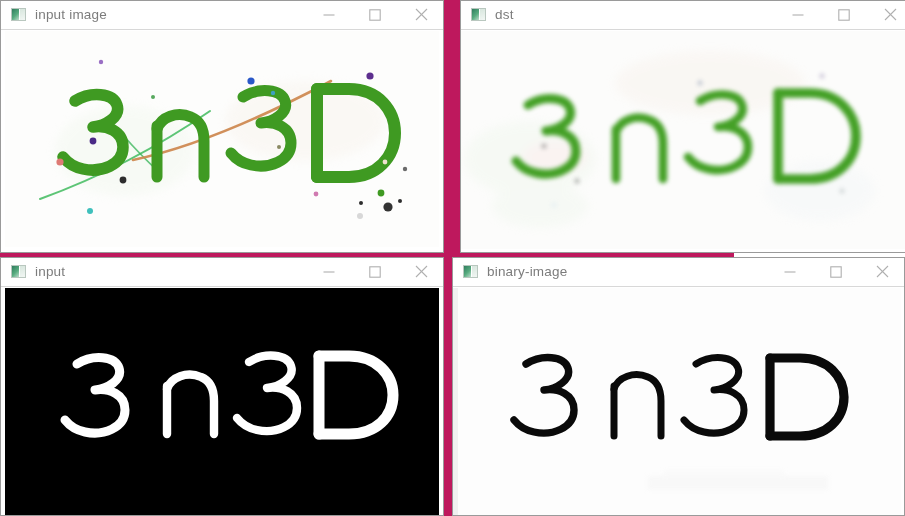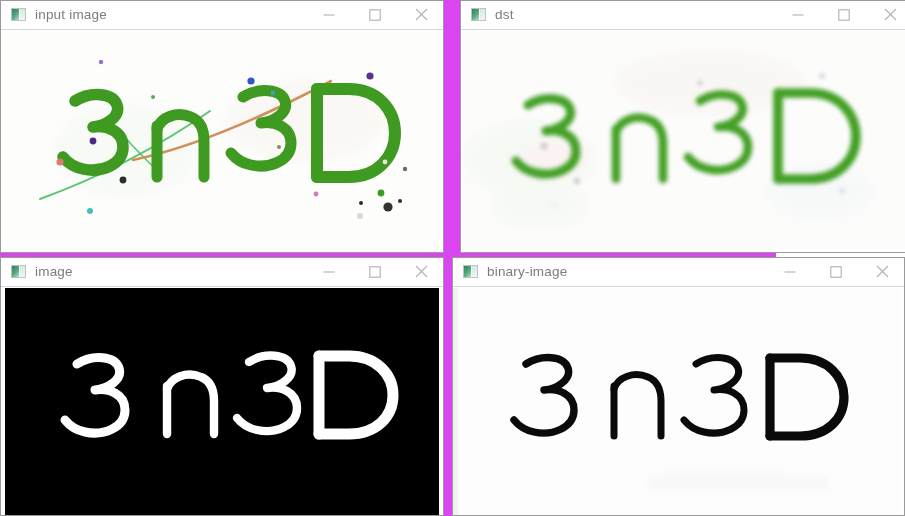--- a/index.html
+++ b/index.html
@@ -1,18 +1,18 @@
 <!DOCTYPE html>
 <html><head>
 <meta charset="utf-8">
 <style>
   html,body{margin:0;padding:0;background:#ffffff;}
   body{width:905px;height:516px;overflow:hidden;font-family:"Liberation Sans",sans-serif;}
 
-  .desktop{position:relative;width:734px;height:516px;background:#d946ef;padding-left:42px;}
+  .desktop{position:relative;width:734px;height:516px;background:#be185d;}
 
   
   .win{position:absolute;background:#ffffff;box-sizing:border-box;}
   .win-frame{position:absolute;inset:0;border:1px solid #9a9a9a;box-sizing:border-box;pointer-events:none;}
 
   .titlebar{position:relative;height:30px;background:#ffffff;display:flex;align-items:center;
             box-sizing:border-box;border-bottom:1px solid #d8d8d8;}
 
   .app-icon{width:15px;height:13px;margin-left:11px;margin-right:9px;position:relative;flex:0 0 auto;
             border:1px solid #b9c7bf;box-sizing:border-box;background:#ffffff;}
@@ -207,21 +207,21 @@
     </div>
     <div class="win-frame"></div>
   </div>
 
   <div class="win" id="win-dilate">
     <div class="titlebar">
       <div class="app-icon">
         <div class="sq-a"></div>
           <div class="sq-b"></div>
       </div>
-      <div class="win-title">image</div>
+      <div class="win-title">input</div>
       <div class="ctrl-group">
         <div class="ctrl">
           <svg width="14" height="14" viewBox="0 0 14 14">
               <line class="st" x1="1.5" y1="7" x2="12.5" y2="7"></line>
             </svg>
         </div>
         <div class="ctrl">
           <svg width="14" height="14" viewBox="0 0 14 14">
               <rect class="st" x="1.8" y="1.8" width="10.4" height="10.4"></rect>
             </svg>

